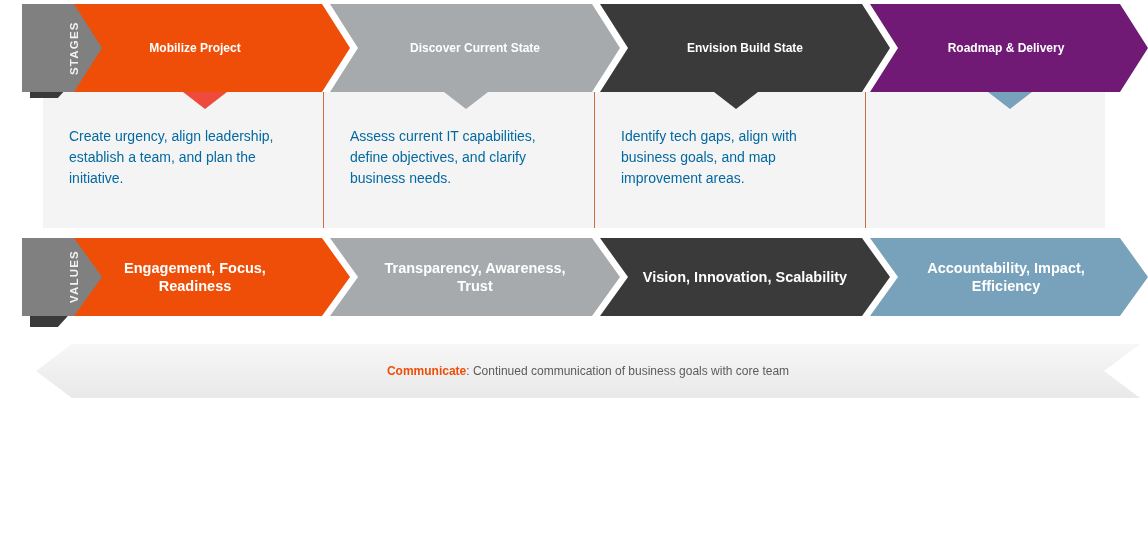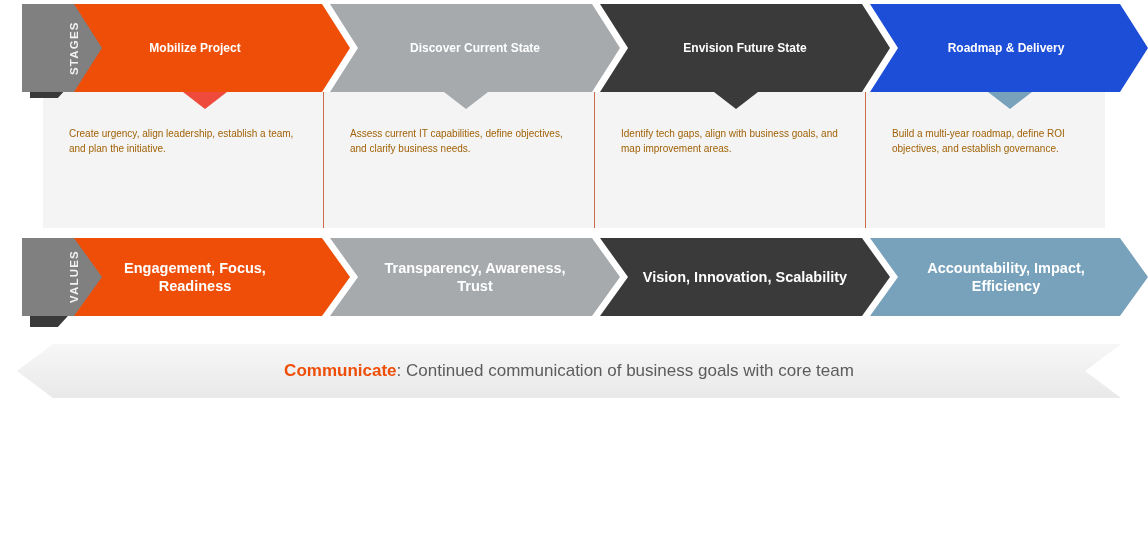--- a/index.html
+++ b/index.html
@@ -76,44 +76,44 @@
     left:43px;top:92px;
     width:1062px;height:136px;
     background:#f4f4f4;
     z-index:1;
   }
   .desc-col{
     position:absolute;
     top:0;height:136px;
     box-sizing:border-box;
     padding:34px 26px 0 26px;
-    font-size:10px;
+    font-size:14px;
     line-height:1.5;
-    color:#a16207;
+    color:#0369a1;
   }
   .desc-div{
     position:absolute;
     top:0;width:1px;height:136px;
     background:#c4552a;
     opacity:.85;
   }
 
   
   .banner{
     position:absolute;
     height:54px;
-    left:17px;
+    left:36px;
     width:1104px;
     background:linear-gradient(180deg,#f7f7f7 0%,#efefef 55%,#e9e9e9 100%);
     -webkit-clip-path:polygon(36px 0,1104px 0,1104px 0,1068px 50%,1104px 100%,36px 100%,36px 100%,0 50%);
     clip-path:polygon(36px 0,1104px 0,1068px 50%,1104px 100%,36px 100%,0 50%);
     display:flex;
     align-items:center;
     justify-content:center;
-    font-size:17px;
+    font-size:12px;
     color:#5c5c5c;
     filter:drop-shadow(2px 3px 2px rgba(0,0,0,.16));
   }
   .banner b{color:#ee4e07;font-weight:bold;}
   .banner .btext{display:inline-block;padding:0 40px;}
 </style>
 </head>
 <body>
 
 <div class="canvas">
@@ -133,24 +133,24 @@
 
     <div class="chev" style="left:330px;width:290px;background:#a6aaad;z-index:3;
                 -webkit-clip-path:polygon(0 0,262px 0,290px 50%,262px 100%,0 100%,28px 50%);
                 clip-path:polygon(0 0,262px 0,290px 50%,262px 100%,0 100%,28px 50%);">
       <span style="padding-left:14px;padding-right:14px;">Discover Current State</span>
     </div>
 
     <div class="chev" style="left:600px;width:290px;background:#3a3a3a;z-index:2;
                 -webkit-clip-path:polygon(0 0,262px 0,290px 50%,262px 100%,0 100%,28px 50%);
                 clip-path:polygon(0 0,262px 0,290px 50%,262px 100%,0 100%,28px 50%);">
-      <span style="padding-left:14px;padding-right:14px;">Envision Future State</span>
-    </div>
-
-    <div class="chev" style="left:870px;width:278px;background:#1d4ed8;z-index:1;
+      <span style="padding-left:14px;padding-right:14px;">Envision Build State</span>
+    </div>
+
+    <div class="chev" style="left:870px;width:278px;background:#701a75;z-index:1;
                 -webkit-clip-path:polygon(0 0,250px 0,278px 50%,250px 100%,0 100%,28px 50%);
                 clip-path:polygon(0 0,250px 0,278px 50%,250px 100%,0 100%,28px 50%);">
       <span style="padding-left:14px;padding-right:20px;">Roadmap &amp; Delivery</span>
     </div>
   </div>
 
   <div class="pointer" style="left:183px;top:92px;border-top:17px solid #ef4b3c;"></div>
   <div class="pointer" style="left:444px;top:92px;border-top:17px solid #a6aaad;"></div>
   <div class="pointer" style="left:714px;top:92px;border-top:17px solid #3a3a3a;"></div>
   <div class="pointer" style="left:988px;top:92px;border-top:17px solid #78a2bb;"></div>
@@ -164,23 +164,20 @@
     <div class="desc-col" style="left:281px;width:270px;">
       <span>Assess current IT capabilities, define objectives, and clarify business needs.</span>
     </div>
     <div class="desc-div" style="left:551px;"></div>
 
     <div class="desc-col" style="left:552px;width:270px;">
       <span>Identify tech gaps, align with business goals, and map improvement areas.</span>
     </div>
     <div class="desc-div" style="left:822px;"></div>
 
-    <div class="desc-col" style="left:823px;width:260px;">
-      <span>Build a multi-year roadmap, define ROI objectives, and establish governance.</span>
-    </div>
   </div>
 
   <div class="values-row">
 
     <div class="label-fold" style="left:30px;top:305px;"></div>
     <div class="row-label" style="left:22px;top:238px;height:78px;">
       <div class="vtext">VALUES</div>
     </div>
 
     <div class="chev" style="left:60px;width:290px;background:#ee4e07;z-index:4;

